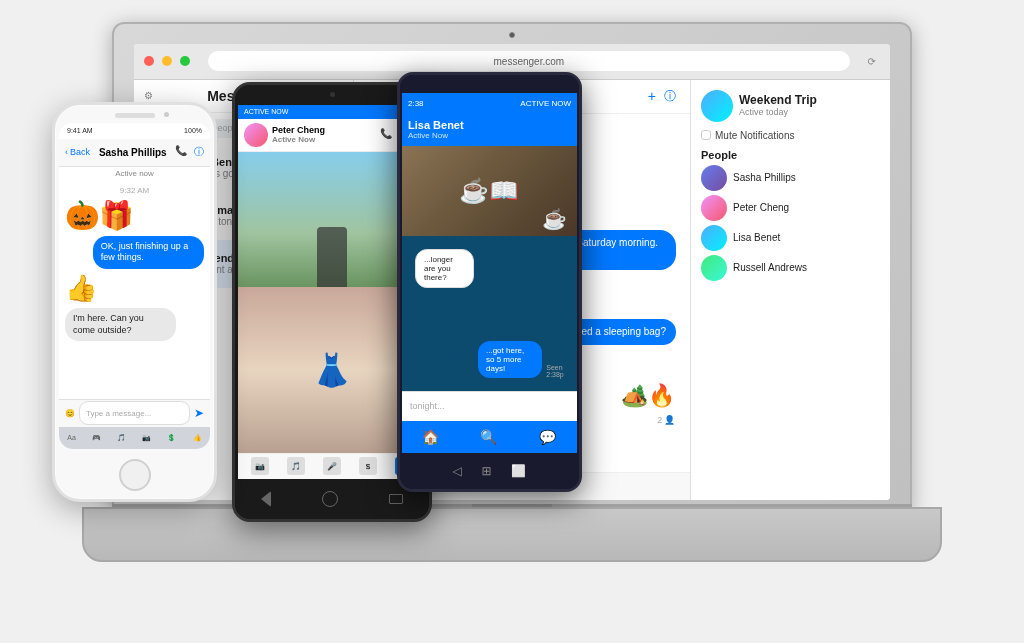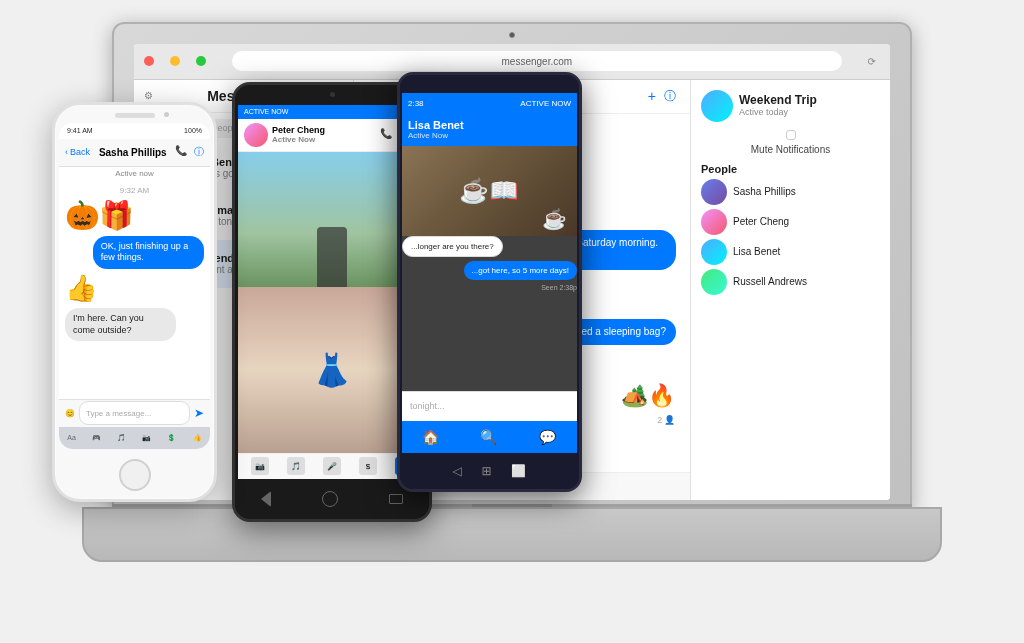--- a/index.html
+++ b/index.html
@@ -90,21 +90,21 @@
     }
 
     
     .browser-chrome {
       background: #e8e8e8;
       height: 36px;
       display: flex;
       align-items: center;
       padding: 0 10px;
       border-bottom: 1px solid #ccc;
-      gap: 16px;
+      gap: 8px;
     }
     .browser-btn {
       width: 10px; height: 10px;
       border-radius: 50%;
     }
     .browser-btn.close { background: #ff5f56; }
     .browser-btn.min { background: #ffbd2e; }
     .browser-btn.max { background: #27c93f; }
     .browser-url {
       flex: 1;
@@ -221,21 +221,21 @@
     
     .web-right-panel {
       width: 200px;
       border-left: 1px solid #e0e0e0;
       padding: 10px;
       background: #fff;
       font-size: 10px;
     }
     .web-right-group-name { font-size: 12px; font-weight: 700; color: #1c1c1c; }
     .web-right-active { font-size: 9px; color: #888; margin-bottom: 6px; }
-    .web-mute { display: flex; align-items: center; gap: 4px; margin-bottom: 8px; font-size: 10px; color: #444; flex-direction: column; }
+    .web-mute { display: flex; align-items: center; gap: 4px; margin-bottom: 8px; font-size: 10px; color: #444; }
     .web-people-label { font-size: 11px; font-weight: 600; color: #1c1c1c; margin-bottom: 4px; }
     .web-person { display: flex; align-items: center; gap: 6px; margin-bottom: 4px; }
     .web-person-avatar { width: 26px; height: 26px; border-radius: 50%; }
     .web-person-avatar.sasha { background: linear-gradient(135deg, #667eea, #764ba2); }
     .web-person-avatar.peter { background: linear-gradient(135deg, #f093fb, #f5576c); }
     .web-person-avatar.lisa2 { background: linear-gradient(135deg, #4facfe, #00f2fe); }
     .web-person-avatar.russell { background: linear-gradient(135deg, #43e97b, #38f9d7); }
     .web-person-name { font-size: 10px; color: #1c1c1c; }
     .web-group-avatar {
       width: 32px; height: 32px; border-radius: 50%;
@@ -445,25 +445,25 @@
     }
     .wp-photo-area::after {
       content: '☕';
       position: absolute;
       bottom: 5px;
       right: 10px;
       font-size: 20px;
     }
     .wp-msgs {
       flex: 1;
-      padding: 0;
-      display: flex;
-      flex-direction: column;
+      padding: 13px;
+      display: flex;
+      flex-direction: row;
       gap: 4px;
-      background: #404040;
+      background: #0c4a6e;
     }
     .wp-bubble {
       padding: 5px 8px;
       border-radius: 12px;
       font-size: 8px;
       max-width: 80%;
     }
     .wp-bubble.other { background: white; color: #1c1c1c; align-self: flex-start; border: 1px solid #ddd; }
     .wp-bubble.me { background: #0078ff; color: white; align-self: flex-end; }
     .wp-input-area {

